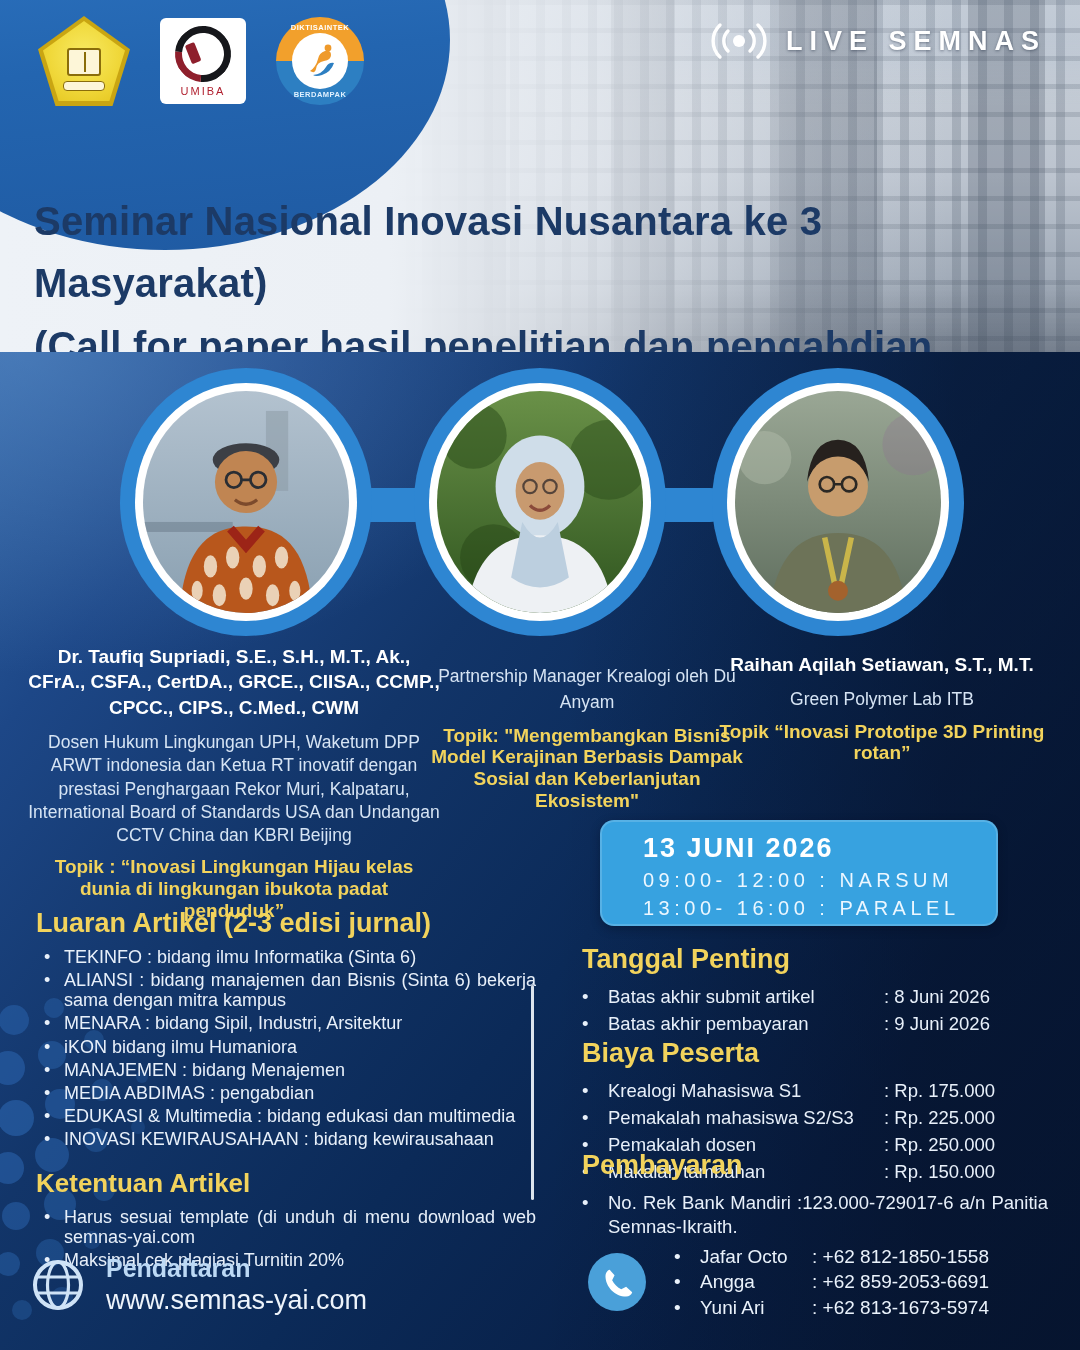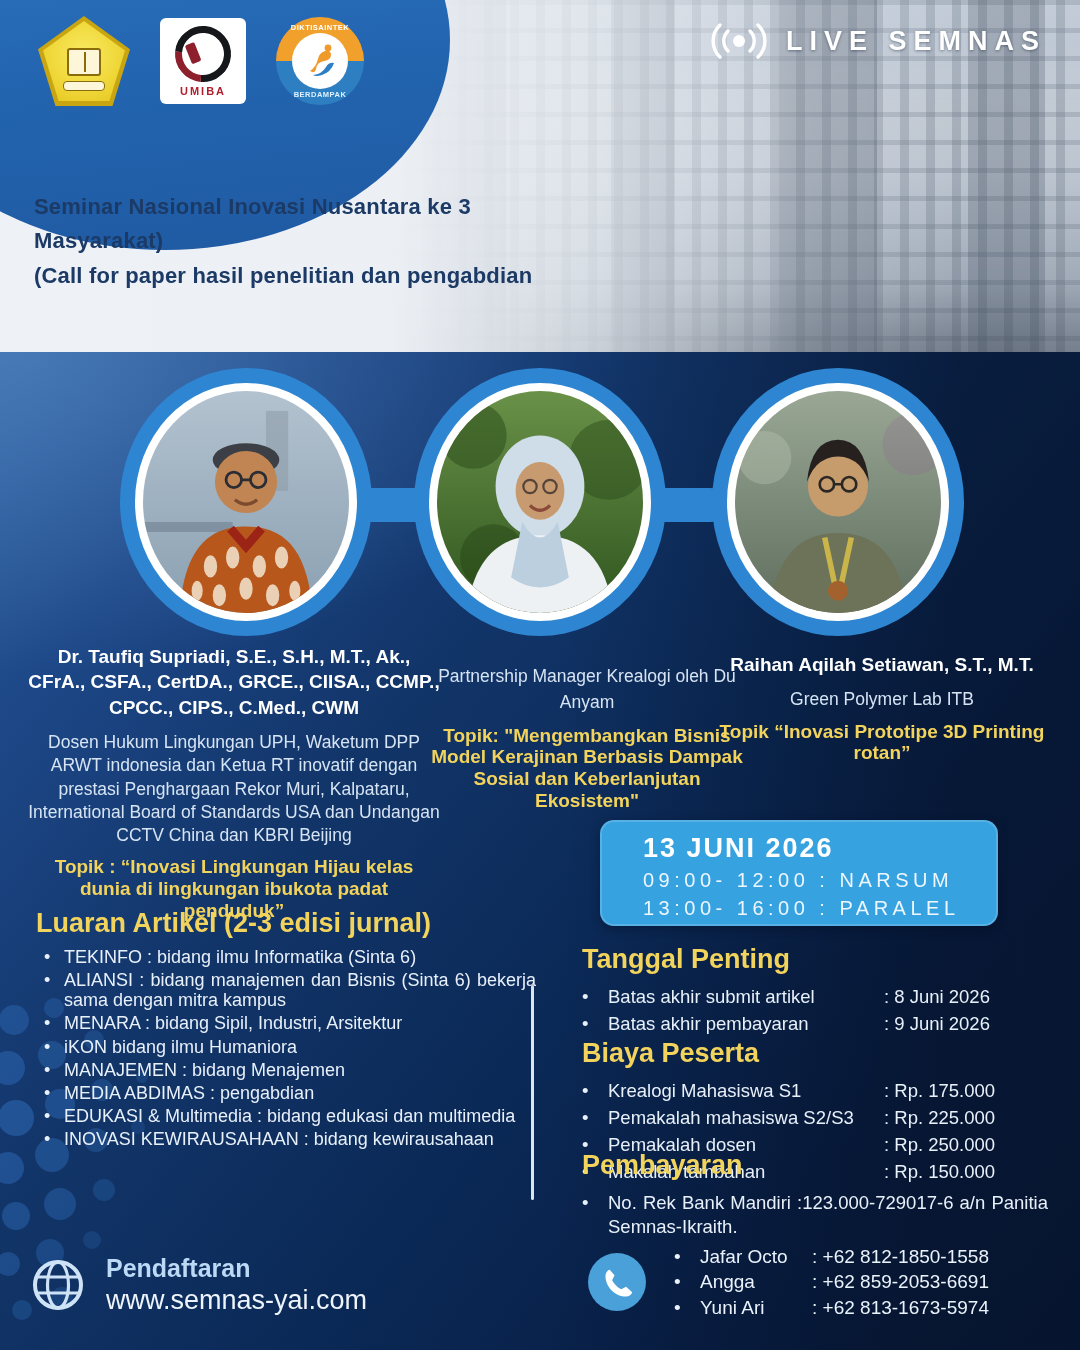--- a/index.html
+++ b/index.html
@@ -33,31 +33,31 @@
     border:2.5px solid #8a6d0a;border-radius:3px;background:#fdf6d8;}
   .pent-book::before{content:"";position:absolute;left:50%;top:2px;bottom:2px;width:2px;background:#8a6d0a;}
   .pent-ribbon{position:absolute;left:50%;bottom:10px;transform:translateX(-50%);width:40px;height:8px;
     background:#fdf6d8;border:1.5px solid #8a6d0a;border-radius:4px;}
   .logo-umiba{width:86px;height:86px;background:#fff;border-radius:6px;display:flex;flex-direction:column;
     align-items:center;justify-content:center;gap:3px;}
   .umiba-mark{width:42px;height:42px;border-radius:50%;border:7px solid #16171b;border-left-color:#8e1f2c;
     transform:rotate(-40deg);position:relative;}
   .umiba-mark::after{content:"";position:absolute;left:9px;top:4px;width:10px;height:20px;background:#8e1f2c;
     transform:rotate(18deg);border-radius:2px;}
-  .umiba-label{font-size:11px;font-weight:bold;letter-spacing:2px;color:#b01f2e;}
+  .umiba-label{font-size:11px;font-weight:normal;letter-spacing:2px;color:#b01f2e;}
   .logo-dikti{width:88px;height:88px;border-radius:50%;background:linear-gradient(180deg,#f2a02c 50%,#2d7fc2 50%);
     position:relative;display:flex;align-items:center;justify-content:center;}
   .dikti-core{width:56px;height:56px;border-radius:50%;background:#fff;display:flex;align-items:center;justify-content:center;}
   .dikti-top,.dikti-bottom{position:absolute;left:0;right:0;text-align:center;color:#fff;font-weight:bold;
     font-size:7.5px;letter-spacing:.5px;}
   .dikti-top{top:6px;} .dikti-bottom{bottom:6px;color:#dff0ff;}
   .live{position:absolute;top:22px;right:34px;display:flex;align-items:center;gap:14px;z-index:4;color:#fff;}
   .live-label{font-size:27px;font-weight:600;letter-spacing:7px;text-shadow:0 1px 3px rgba(20,30,50,.45);}
   .title{position:absolute;left:34px;top:190px;width:950px;z-index:4;
-    font-size:22px;font-weight:800;color:#1c3a66;line-height:1.56;letter-spacing:.2px;}
+    font-size:40px;font-weight:800;color:#1c3a66;line-height:1.56;letter-spacing:.2px;}
 
   
   .bodysec{position:absolute;left:0;top:352px;width:1080px;height:998px;overflow:hidden;
     background:
       linear-gradient(92deg,rgba(10,24,52,0) 52%,rgba(5,14,34,.5) 86%),
       radial-gradient(900px 520px at 2% 0%,rgba(96,146,206,.5),rgba(96,146,206,0) 62%),
       linear-gradient(128deg,#2f62a2 0%,#1d4787 16%,#123569 36%,#0b2a58 56%,#081f46 78%,#071b3c 100%);}
   .dots{position:absolute;left:-8px;top:628px;z-index:0;}
   .connector{position:absolute;top:136px;width:82px;height:34px;border-radius:17px;background:#2e86d2;z-index:1;}
   .conn-1{left:350px;} .conn-2{left:645px;}
@@ -316,20 +316,27 @@
         <li>ALIANSI : bidang manajemen dan Bisnis (Sinta 6) bekerja sama dengan mitra kampus</li>
         <li>MENARA : bidang Sipil, Industri, Arsitektur</li>
         <li>iKON bidang ilmu Humaniora</li>
         <li>MANAJEMEN : bidang Menajemen</li>
         <li>MEDIA ABDIMAS : pengabdian</li>
         <li>EDUKASI &amp; Multimedia : bidang edukasi dan multimedia</li>
         <li>INOVASI KEWIRAUSAHAAN : bidang kewirausahaan</li>
       </ul>
     </div>
 
+    <div class="ketentuan">
+      <div class="section-h">Ketentuan Artikel</div>
+      <ul class="plain-list">
+        <li>Harus sesuai template (di unduh di menu download web semnas-yai.com</li>
+        <li>Maksimal cek plagiasi Turnitin 20%</li>
+      </ul>
+    </div>
 
     <div class="registration">
       <svg width="56" height="56" viewBox="0 0 56 56">
         <circle cx="28" cy="28" r="23" fill="none" stroke="#cfe3f7" stroke-width="4"></circle>
         <ellipse cx="28" cy="28" rx="10.5" ry="23" fill="none" stroke="#cfe3f7" stroke-width="3.2"></ellipse>
         <line x1="7" y1="20" x2="49" y2="20" stroke="#cfe3f7" stroke-width="3.2"></line>
         <line x1="7" y1="36" x2="49" y2="36" stroke="#cfe3f7" stroke-width="3.2"></line>
       </svg>
       <div>
         <div class="reg-label">Pendaftaran</div>

